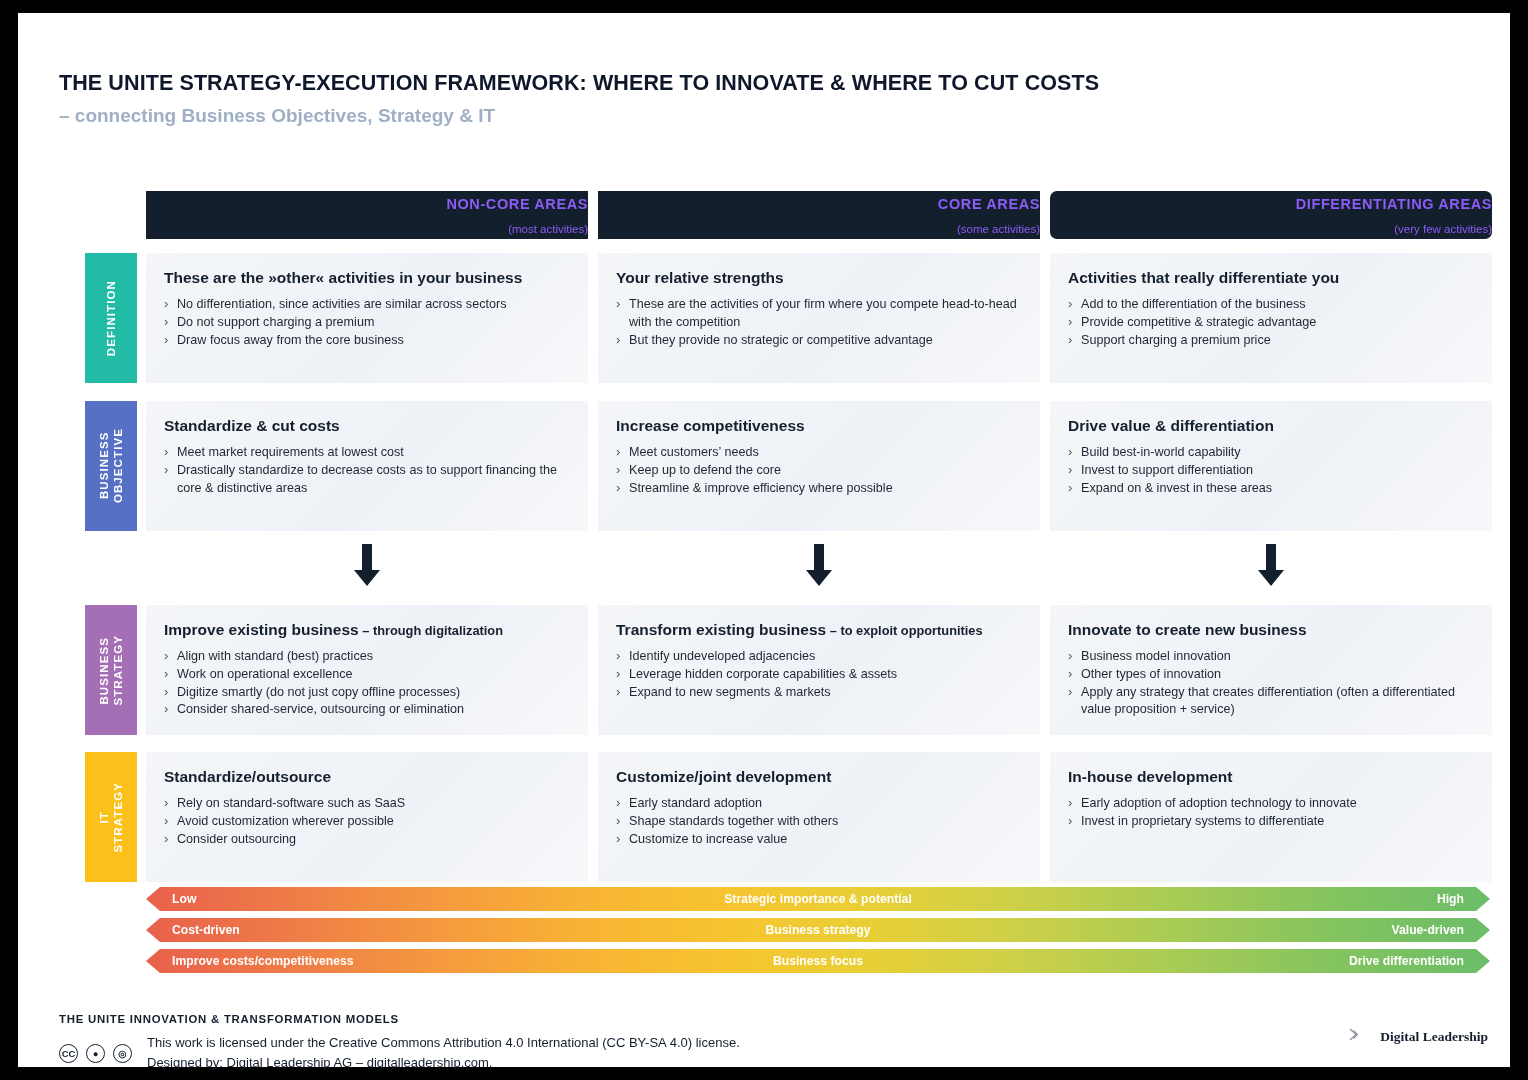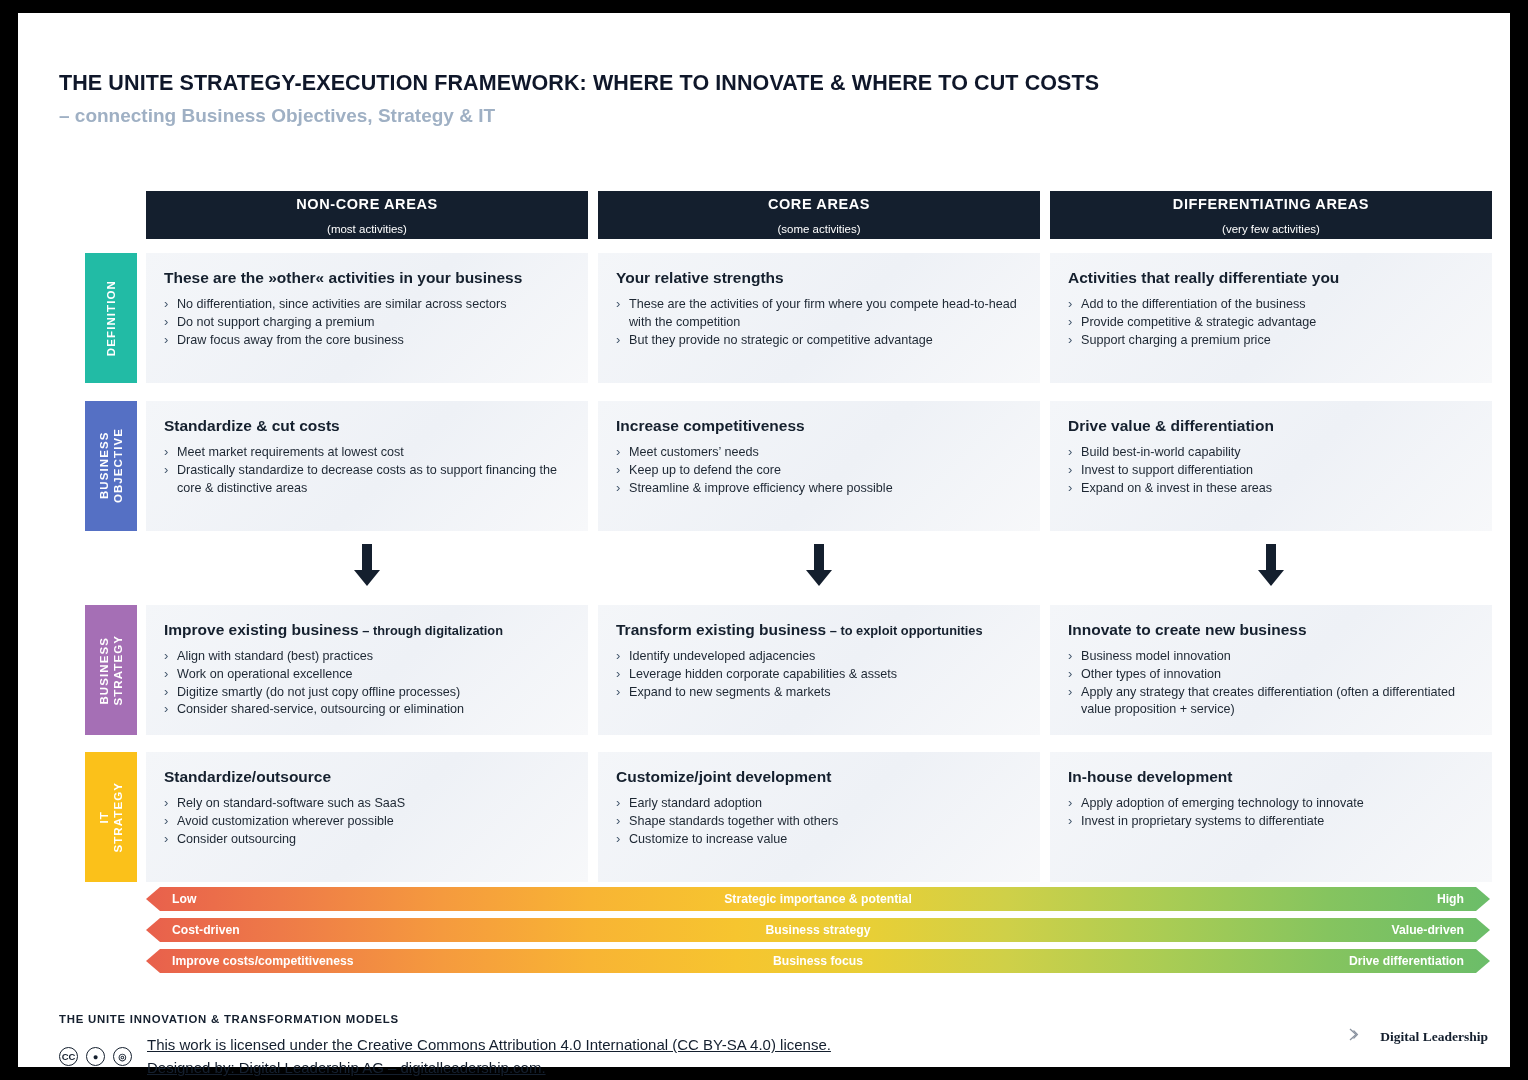--- a/index.html
+++ b/index.html
@@ -37,24 +37,24 @@
     font-weight: bold;
     color: #9fb0c4;
     white-space: nowrap;
   }
 
   .colhead {
     position: absolute;
     top: 178px;
     height: 48px;
     background: #141f2e;
-    color: #ffffff;
+    color: #8b5cf6;
     display: flex;
     flex-direction: column;
-    align-items: center;
+    align-items: flex-end;
     justify-content: center;
   }
   .colhead .ch-title {
     font-size: 14.5px;
     font-weight: bold;
     letter-spacing: 0.6px;
   }
   .colhead .ch-sub {
     font-size: 11.5px;
     font-weight: normal;
@@ -154,21 +154,21 @@
   .footer-row { display: flex; align-items: center; margin-top: 8px; }
   .cc-icons { display: flex; gap: 8px; margin-right: 15px; }
   .cc-icon {
     width: 19px; height: 19px;
     border: 1.6px solid #141f2e;
     border-radius: 50%;
     display: flex; align-items: center; justify-content: center;
     font-size: 9.5px; font-weight: bold; color: #141f2e;
     box-sizing: border-box;
   }
-  .f-lic { font-size: 15px; line-height: 1.55; color: #141f2e; text-decoration: underline; }
+  .f-lic { font-size: 13px; line-height: 1.55; color: #141f2e; }
   .brand {
     position: absolute;
     right: 22px;
     top: 1014px;
     display: flex;
     align-items: center;
     gap: 18px;
   }
   .brand-name {
     font-family: "Liberation Serif", serif;
@@ -188,21 +188,21 @@
   </div>
 
   <div class="colhead" style="left:128px; width:442px;">
     <div class="ch-title">NON-CORE AREAS</div>
     <div class="ch-sub">(most activities)</div>
   </div>
   <div class="colhead" style="left:580px; width:442px;">
     <div class="ch-title">CORE AREAS</div>
     <div class="ch-sub">(some activities)</div>
   </div>
-  <div class="colhead" style="left:1032px; width:442px;">
+  <div class="colhead" style="left:1032px; width:442px;border-radius:7px;">
     <div class="ch-title">DIFFERENTIATING AREAS</div>
     <div class="ch-sub">(very few activities)</div>
   </div>
 
   <div class="rowlabel" style="top:240px; height:130px; background:#22bba5;">
     <span>DEFINITION</span>
   </div>
 
   <div class="cell" style="left:128px; top:240px; width:442px; height:130px;">
     <h3>These are the »other« activities in your business</h3>
@@ -318,21 +318,21 @@
     <h3>Customize/joint development</h3>
     <ul>
       <li>Early standard adoption</li>
       <li>Shape standards together with others</li>
       <li>Customize to increase value</li>
     </ul>
   </div>
   <div class="cell" style="left:1032px; top:739px; width:442px; height:130px;">
     <h3>In-house development</h3>
     <ul>
-      <li>Apply adoption of emerging technology to innovate</li>
+      <li>Early adoption of adoption technology to innovate</li>
       <li>Invest in proprietary systems to differentiate</li>
     </ul>
   </div>
 
   <div class="bar" style="top:874px;">
     <span class="b-left">Low</span>
     <span class="b-mid">Strategic importance &amp; potential</span>
     <span class="b-right">High</span>
   </div>
   <div class="bar" style="top:905px;">

